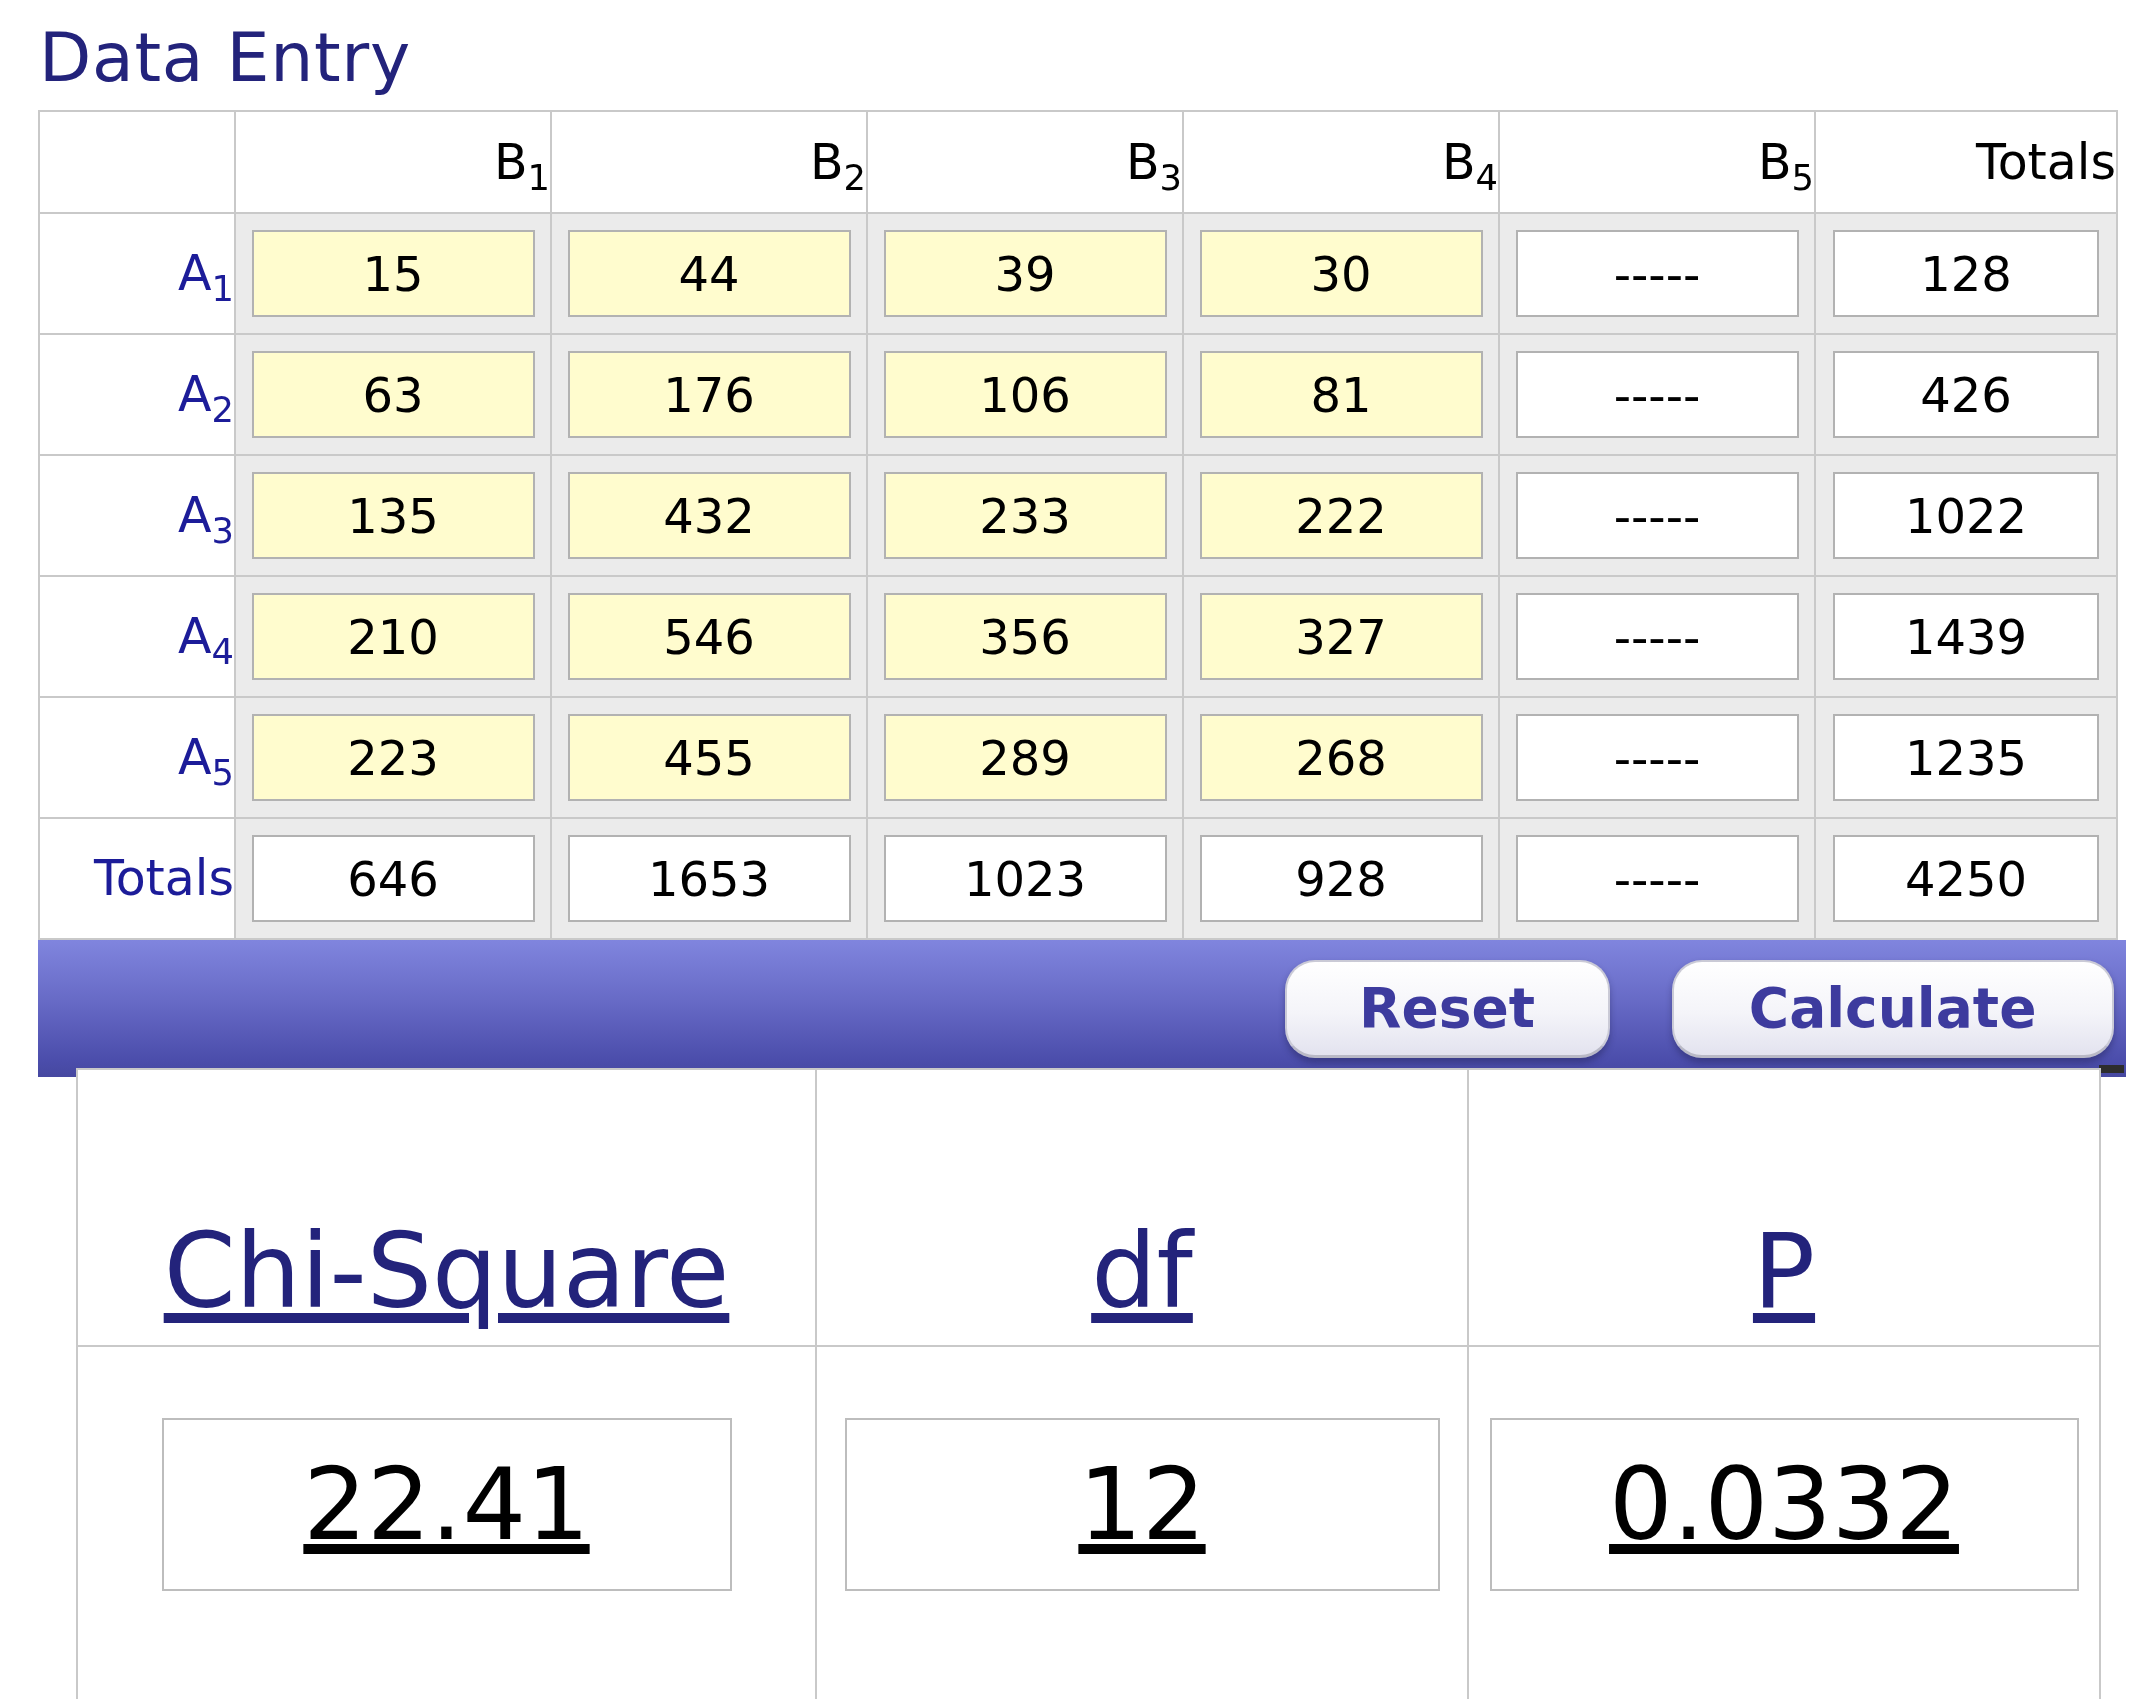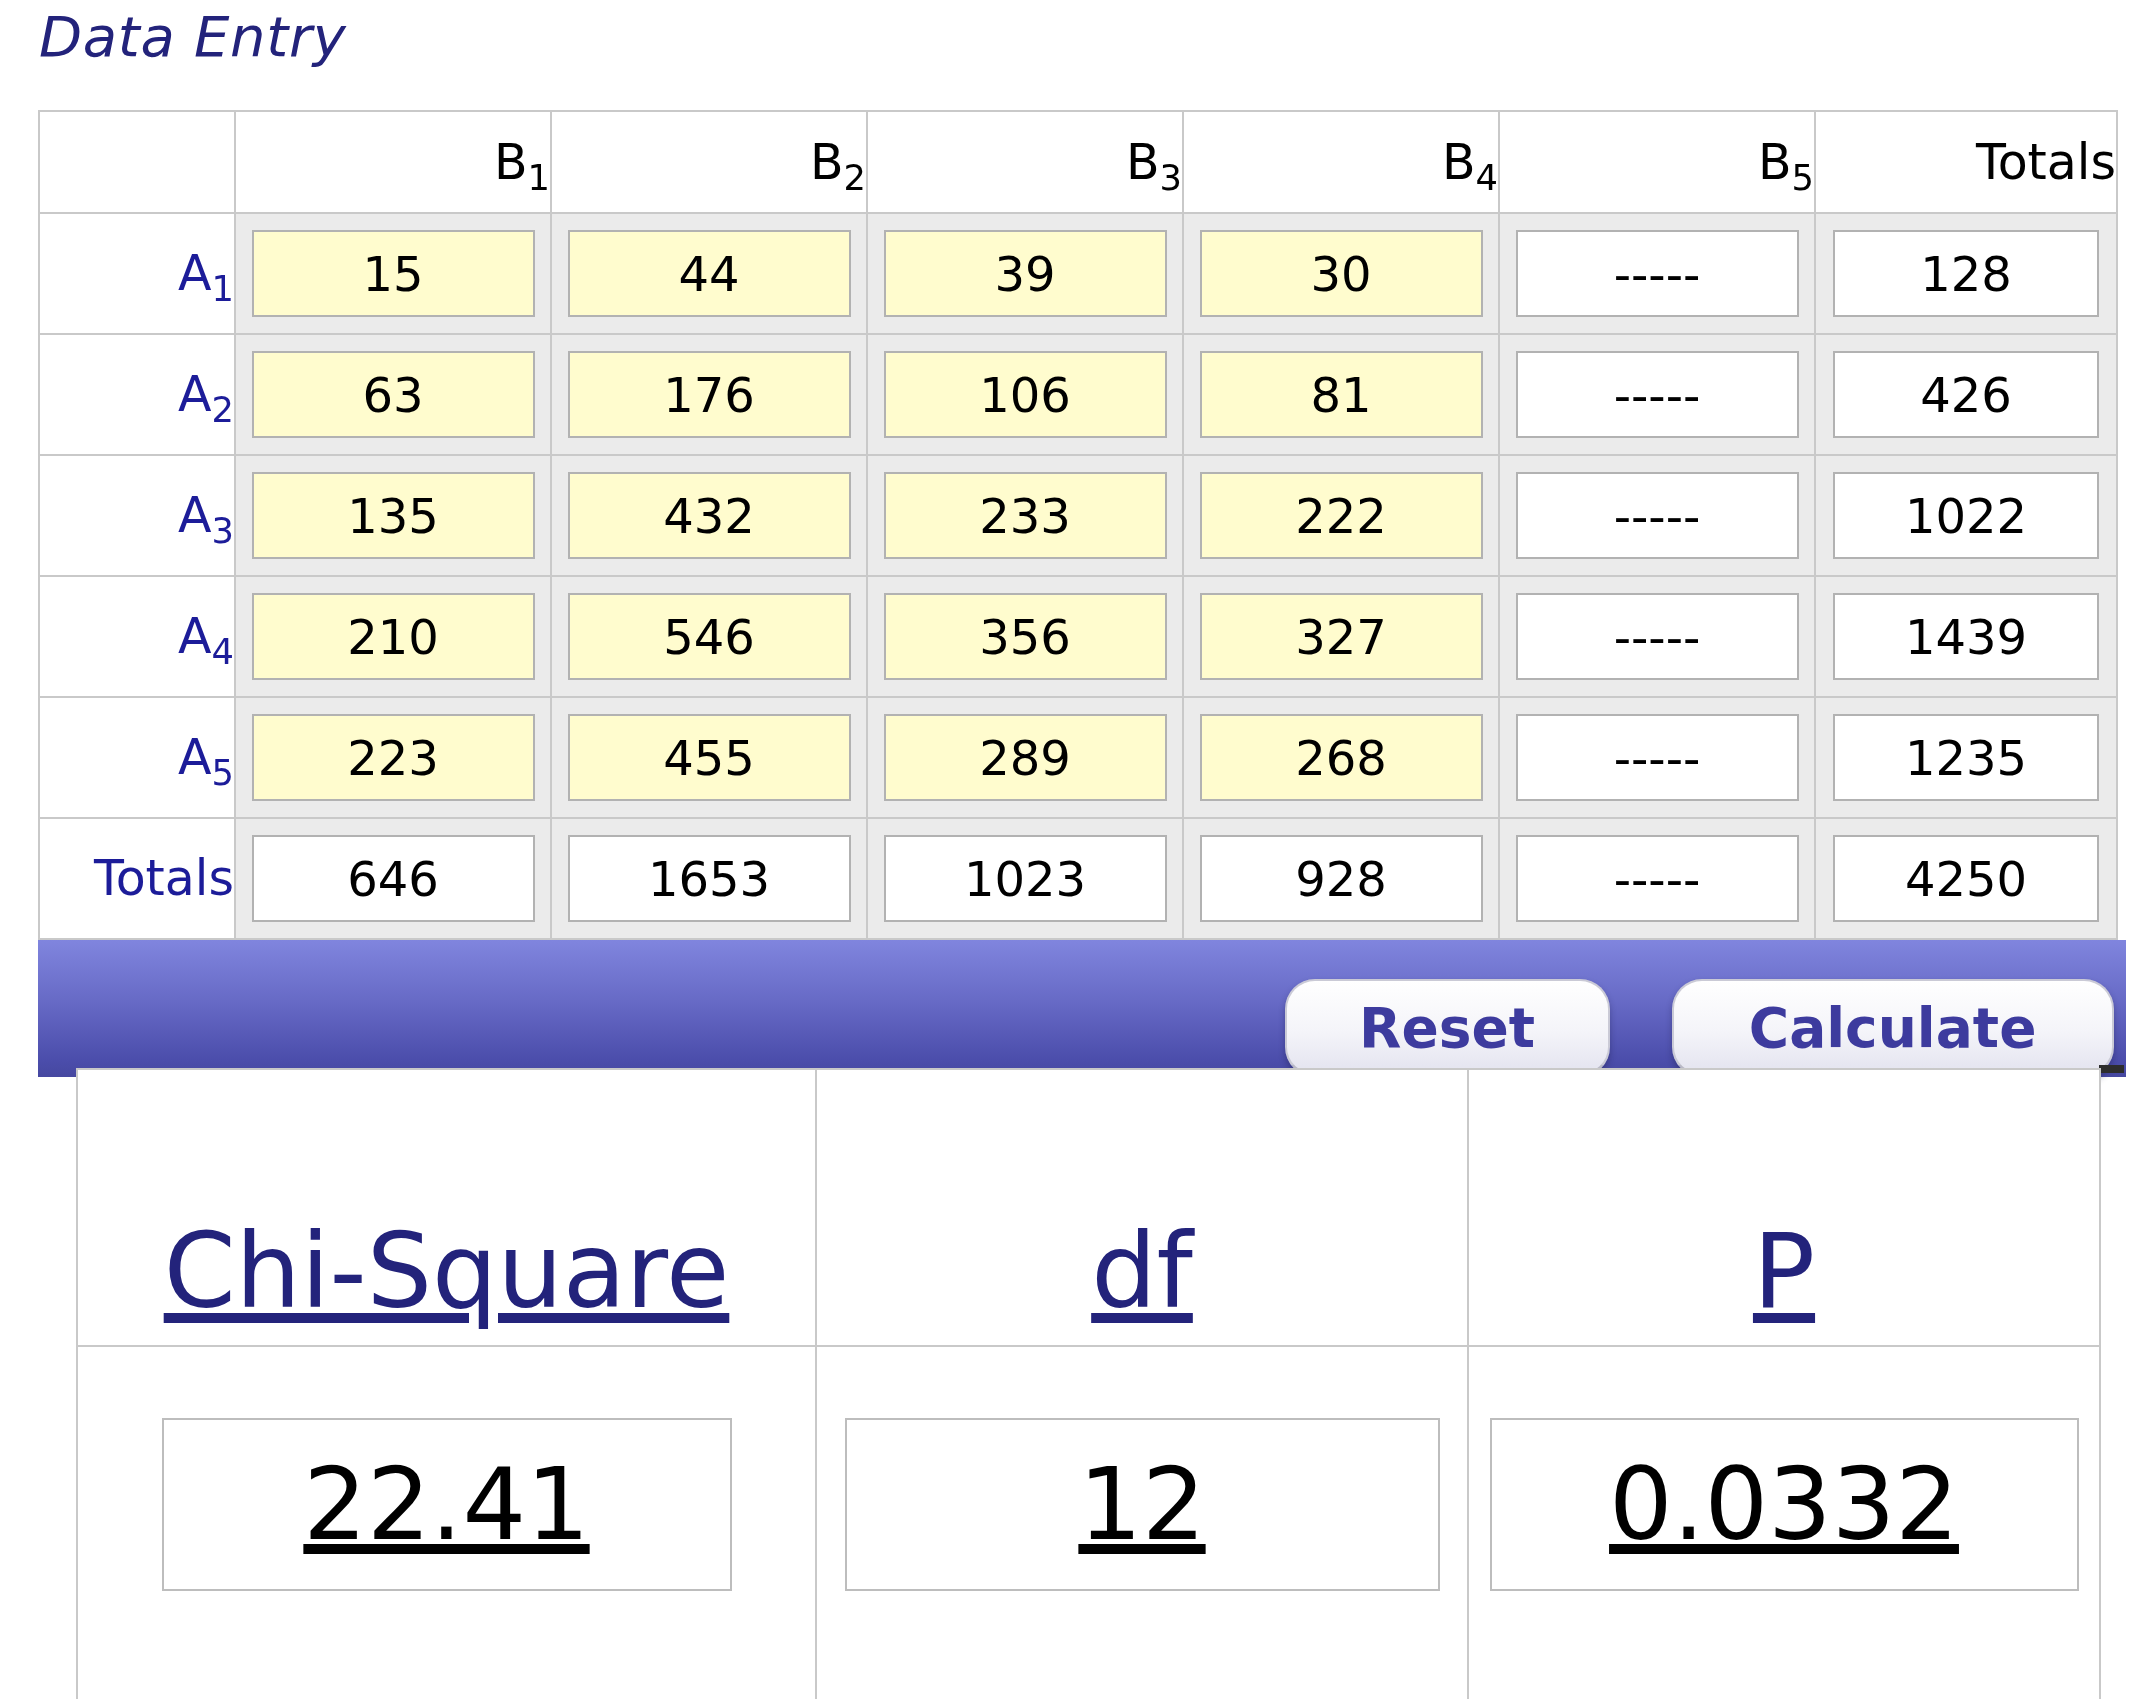--- a/index.html
+++ b/index.html
@@ -3,22 +3,22 @@
 <meta charset="utf-8">
 <style>
   html,body { margin:0; padding:0; background:#ffffff; }
   .page {
     position:relative; width:2151px; height:1700px; background:#ffffff;
     font-family:"DejaVu Sans","Liberation Sans",sans-serif; overflow:hidden;
   }
 
   
   .title {
-    position:absolute; left:39px; top:4px;
-    font-size:56px; font-style:italic; color:#23237b; letter-spacing:0.7px;
+    position:absolute; left:39px; top:18px;
+    font-size:68px; color:#23237b; letter-spacing:0.7px;
     white-space:nowrap;
   }
 
   
   .data-section { position:absolute; left:38px; top:110px; width:2088px; }
   table.data-table {
     border-collapse:collapse; table-layout:fixed; width:2078px;
   }
   table.data-table th, table.data-table td {
     border:2.1px solid #c9c9c9; padding:0; overflow:hidden;
@@ -46,21 +46,21 @@
     font-family:"DejaVu Sans","Liberation Sans",sans-serif;
     font-size:48px; color:#000; text-align:center; padding:0; outline:none;
   }
   input.cell.white { background:#ffffff; }
   input.cell.totcol { width:266px; }
 
   
   .bar {
     box-sizing:border-box; width:2088px; height:137px;
     background:linear-gradient(180deg,#8085de 0%,#6568c4 48%,#4b4dab 88%,#4648a0 100%);
-    display:flex; align-items:flex-end; justify-content:flex-end;
+    display:flex; align-items:center; justify-content:flex-end;
     gap:62px; padding-right:12.4px;
   }
   button.btn {
     box-sizing:border-box; height:98px; border-radius:30px;
     border:2.1px solid #cacad6; border-bottom:3.4px solid #b9b9c6;
     background:linear-gradient(180deg,#ffffff 0%,#f4f4f9 55%,#e3e3ef 100%);
     color:#3d3b9e; font-weight:bold; font-size:55px;
     font-family:"DejaVu Sans","Liberation Sans",sans-serif;
     box-shadow:0 4.8px 6.2px rgba(25,25,70,0.35);
     cursor:pointer;

